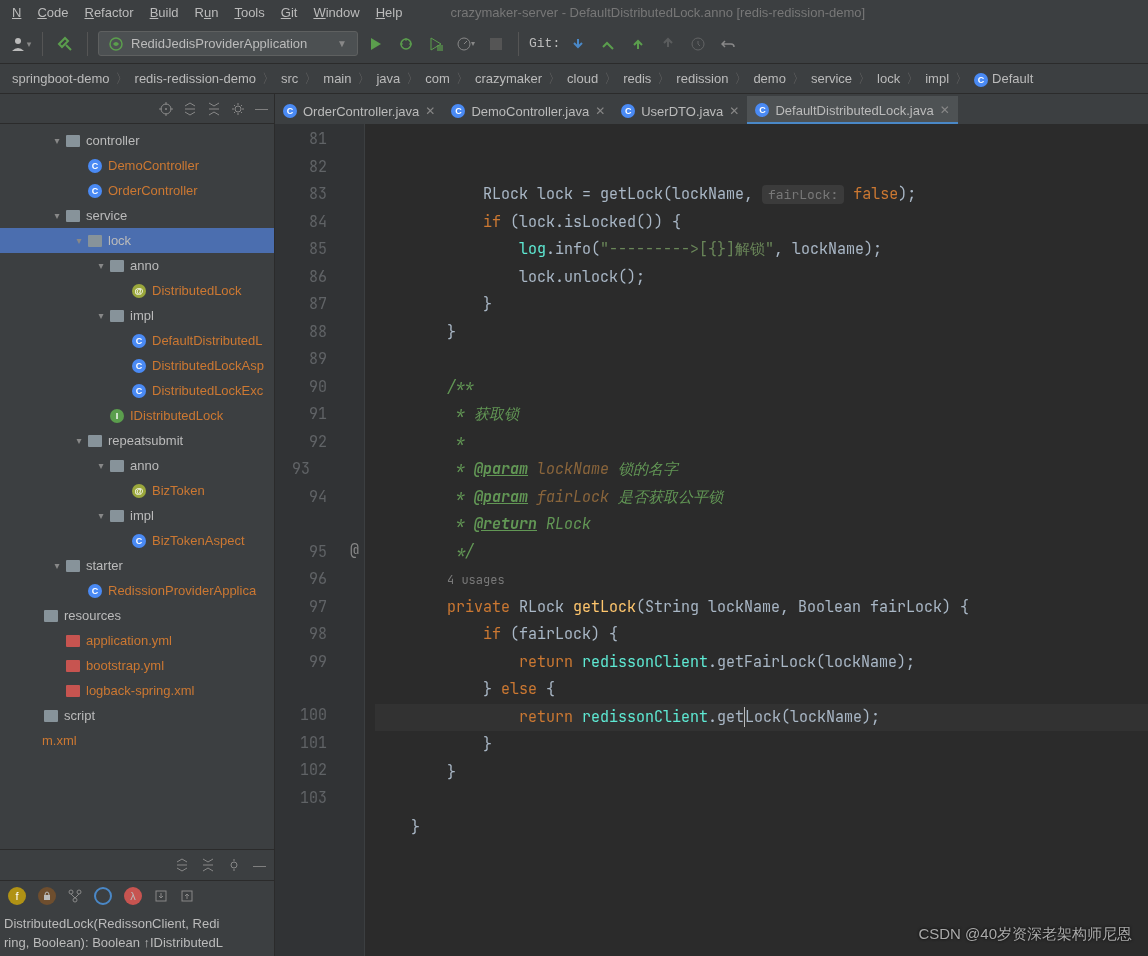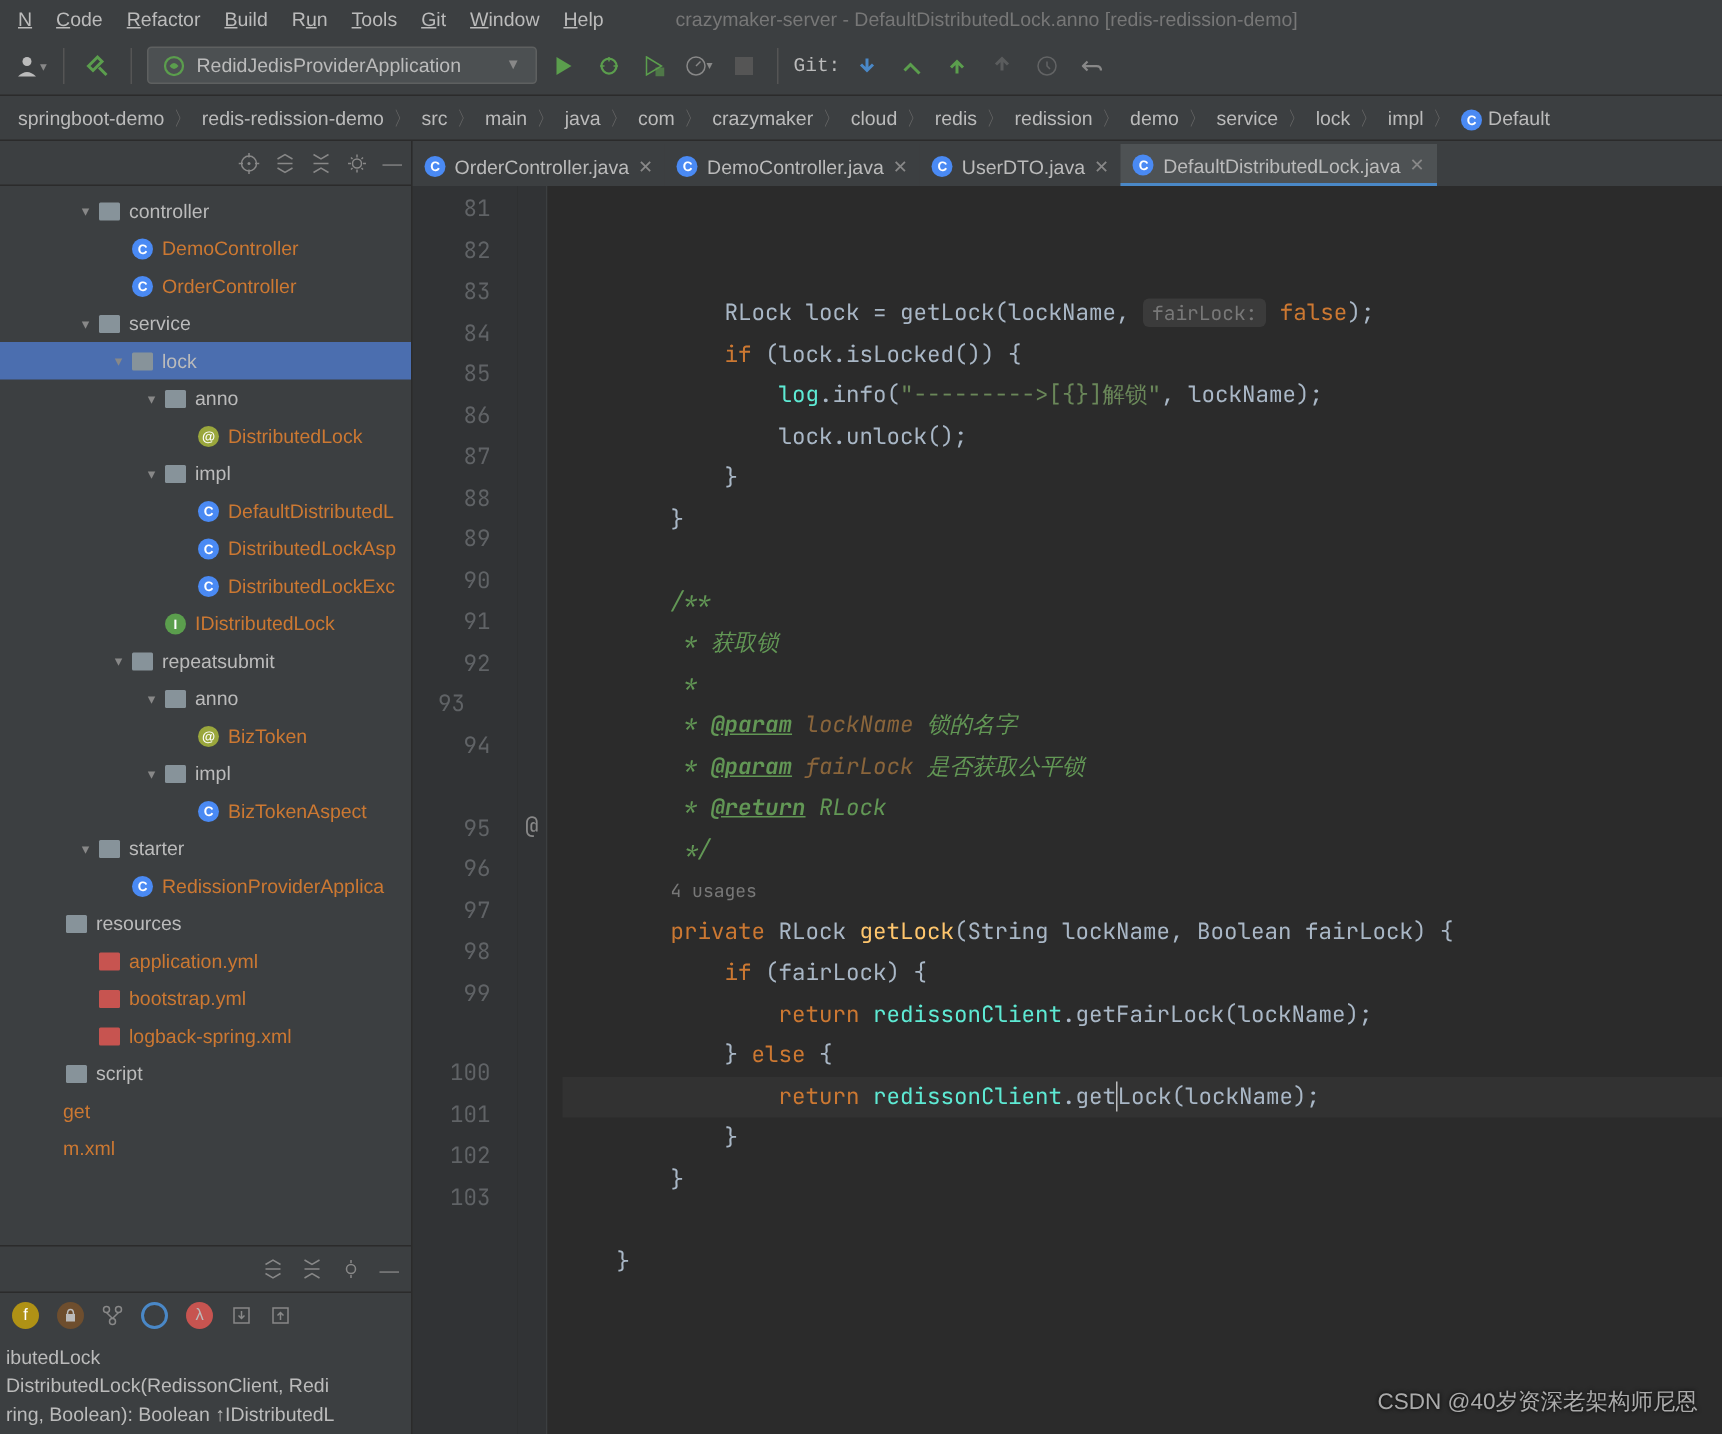--- a/index.html
+++ b/index.html
@@ -39,21 +39,21 @@
 .structure-body .line { padding: 2px 4px; white-space: nowrap; overflow: hidden; }
 .structure-body .sel { background: #2d5177;}
 .editor { flex: 1; background: #2b2b2b; display: flex; flex-direction: column; overflow: hidden;}
 .tabs { height: 30px; background: #3c3f41; display: flex; align-items: flex-end; overflow: hidden;}
 .tab { height: 28px; padding: 0 8px; display: flex; align-items: center; gap: 6px; background: #3c3f41; color: #bbbbbb; border-top: 2px solid transparent; font-size: 13px; }
 .tab.active { background: #4e5254; border-bottom: 2px solid #4a88c7; }
 .tab .close { color: #888; font-size: 12px; }
 .code-area { flex: 1; display: flex; font-family: "JetBrains Mono", Consolas, monospace; font-size: 15px; line-height: 27.5px; overflow: hidden;}
 .gutter { width: 70px; background: #313335; color: #606366; text-align: right; padding-right: 18px; padding-top: 2px;}
 .gutter-marks { width: 20px; background: #313335; border-right: 1px solid #3c3f41;}
-.code { flex: 1; background: #2b2b2b; padding-left: 10px; padding-top: 16px; white-space: pre; color: #a9b7c6; position: relative;}
+.code { flex: 1; background: #2b2b2b; padding-left: 10px; padding-top: 2px; white-space: pre; color: #a9b7c6; position: relative;}
 .code .line { height: 27.5px; }
 .code .line.hl { background: #323232; }
 .kw { color: #cc7832; }
 .str { color: #6a8759; }
 .doc { color: #629755; font-style: italic; }
 .doctag { color: #629755; font-style: italic; font-weight: bold; text-decoration: underline;}
 .param { color: #8a653b; font-style: italic;}
 .field { color: #5eead4; }
 .method { color: #ffc66d; }
 .hint { background: #3b3b3b; color: #787878; padding: 1px 6px; border-radius: 4px; font-size: 13px;}
@@ -380,24 +380,20 @@
           <span class="label orange">logback-spring.xml</span>
         </div>
         <div class="tree-item" style="padding-left: 42px;">
           <span class="icon">
             <span class="folder-icon"></span>
           </span>
           <span class="label">script</span>
         </div>
         <div class="tree-item" style="padding-left: 20px;">
           <span class="icon"></span>
-          <span class="label orange">get</span>
-        </div>
-        <div class="tree-item" style="padding-left: 20px;">
-          <span class="icon"></span>
           <span class="label orange">m.xml</span>
         </div>
       </div>
     <div class="structure-panel">
       <div class="structure-toolbar">
         <span>
             <svg width="14" height="14">
               <path d="M2 4 L7 1 L12 4 M2 10 L7 13 L12 10 M2 7 L12 7" stroke="#888" fill="none"></path>
             </svg>
           </span>
@@ -439,21 +435,20 @@
             </svg>
           </span>
         <span>
             <svg width="14" height="14">
               <rect x="2" y="2" width="10" height="10" fill="none" stroke="#888"></rect>
               <path d="M7 10 L7 5 M5 7 L7 5 L9 7" stroke="#888" fill="none"></path>
             </svg>
           </span>
       </div>
       <div class="structure-body" id="structure">
-          <div class="line">ibutedLock</div>
           <div class="line">DistributedLock(RedissonClient, Redi</div>
           <div class="line">ring, Boolean): Boolean ↑IDistributedL</div>
         </div>
     </div>
   </div>
 
   <div class="editor">
     <div class="tabs" id="tabs">
         <div class="tab">
           <span class="class-icon">C</span>

